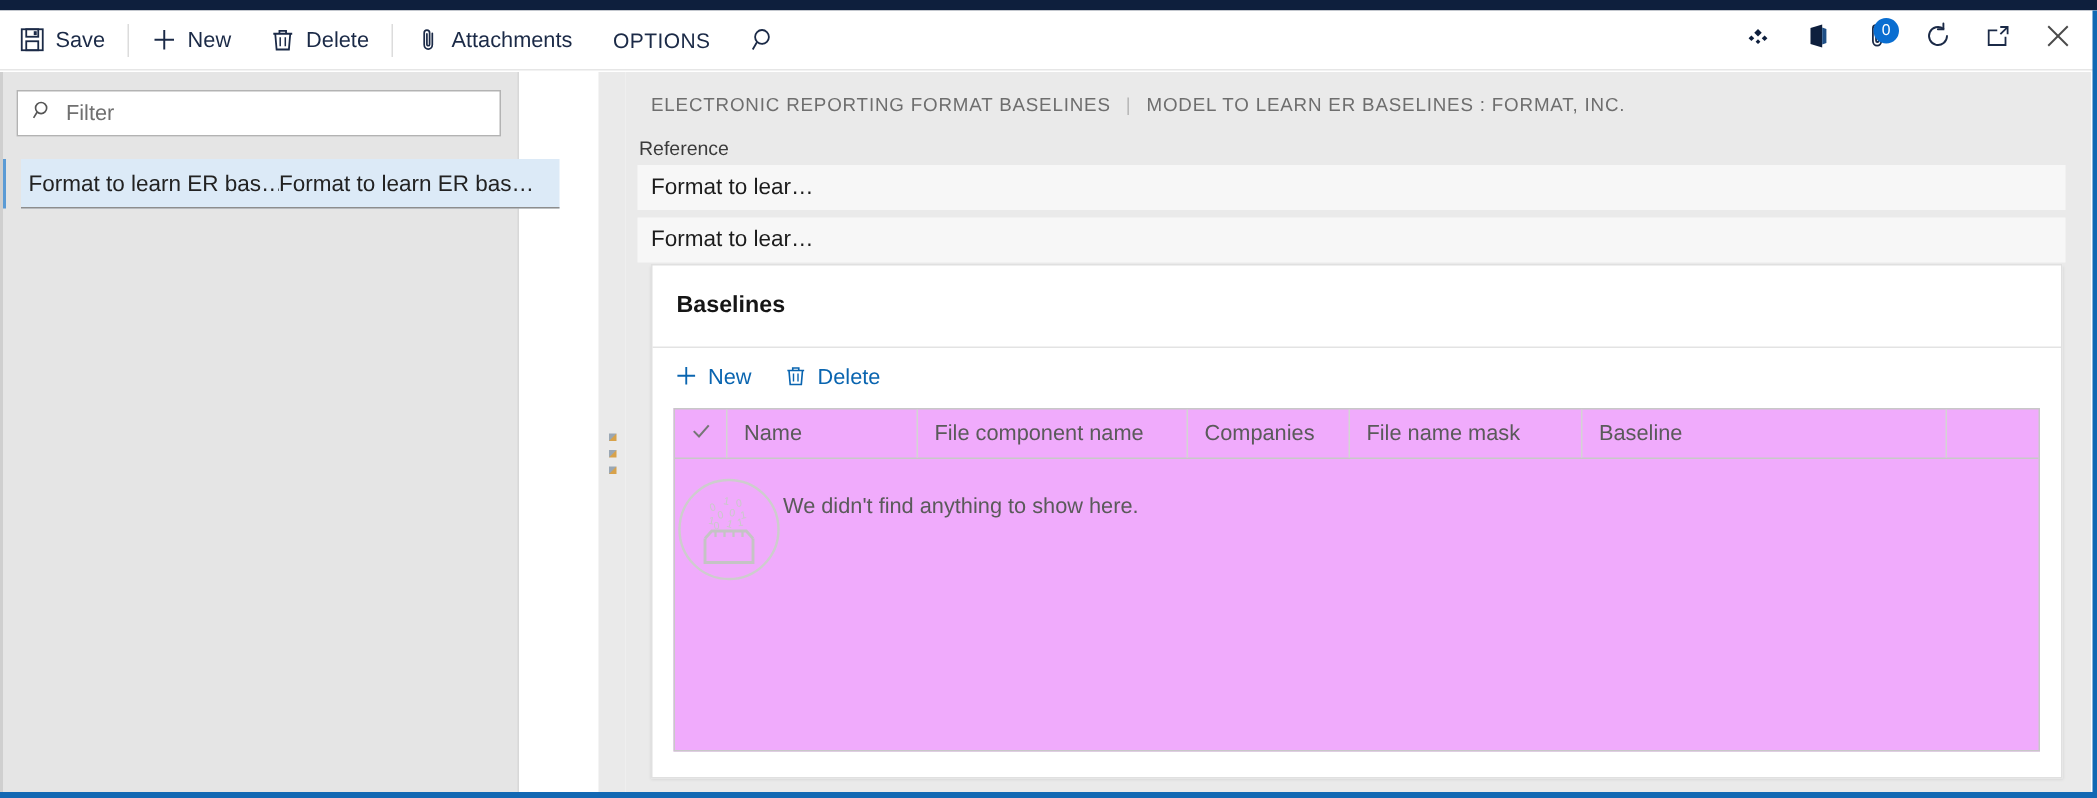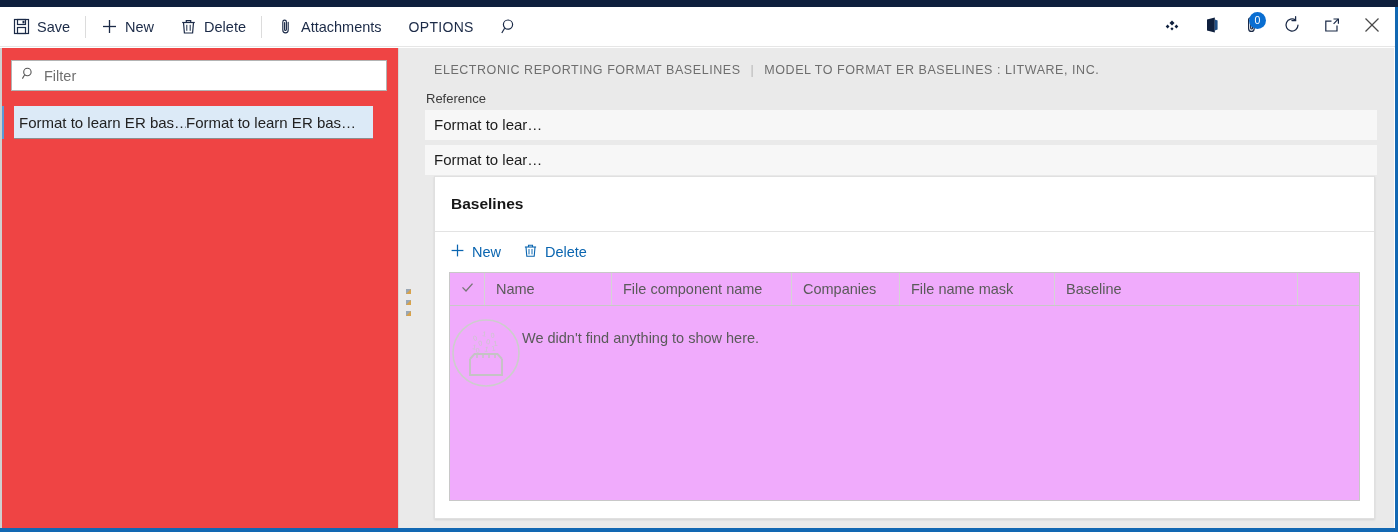--- a/index.html
+++ b/index.html
@@ -63,22 +63,22 @@
     position: absolute; top: 5px; right: 6px;
     width: 17px; height: 17px; border-radius: 50%;
     background: #0a6ed1; color: #fff;
     font-size: 10.5px; line-height: 17px; text-align: center;
     font-family: "Liberation Sans", sans-serif;
   }
 
   
   .leftpanel {
     position: absolute; left: 0; top: 48px;
-    width: 399px; height: 480px;
-    background: #ef4444;
+    width: 346px; height: 480px;
+    background: #e5e5e5;
     border-right: 1px solid #d8d8d8;
   }
   .filterwrap { padding: 12px 11px 0 11px; }
   .filterbox {
     height: 31px; border: 1px solid #b3b3b3; background: #fff;
     display: flex; align-items: center; padding: 0 9px; gap: 8px;
   }
   .filterbox input {
     border: 0; outline: 0; flex: 1; font-size: 14.5px;
     font-family: "Liberation Sans", sans-serif; color: #333;
@@ -381,21 +381,21 @@
         <i></i>
         <i></i>
     </div>
   </div>
 
   <div class="content">
 
     <div class="breadcrumb">
       <span>ELECTRONIC REPORTING FORMAT BASELINES</span>
       <span class="sepbar">|</span>
-      <span>MODEL TO FORMAT ER BASELINES : LITWARE, INC.</span>
+      <span>MODEL TO LEARN ER BASELINES : FORMAT, INC.</span>
     </div>
 
     <div class="reference-block">
       <div class="reference-label">Reference</div>
       <div class="chips">
         <div class="chip">Format to lear…</div>
         <div class="chip">Format to lear…</div>
       </div>
     </div>
 

